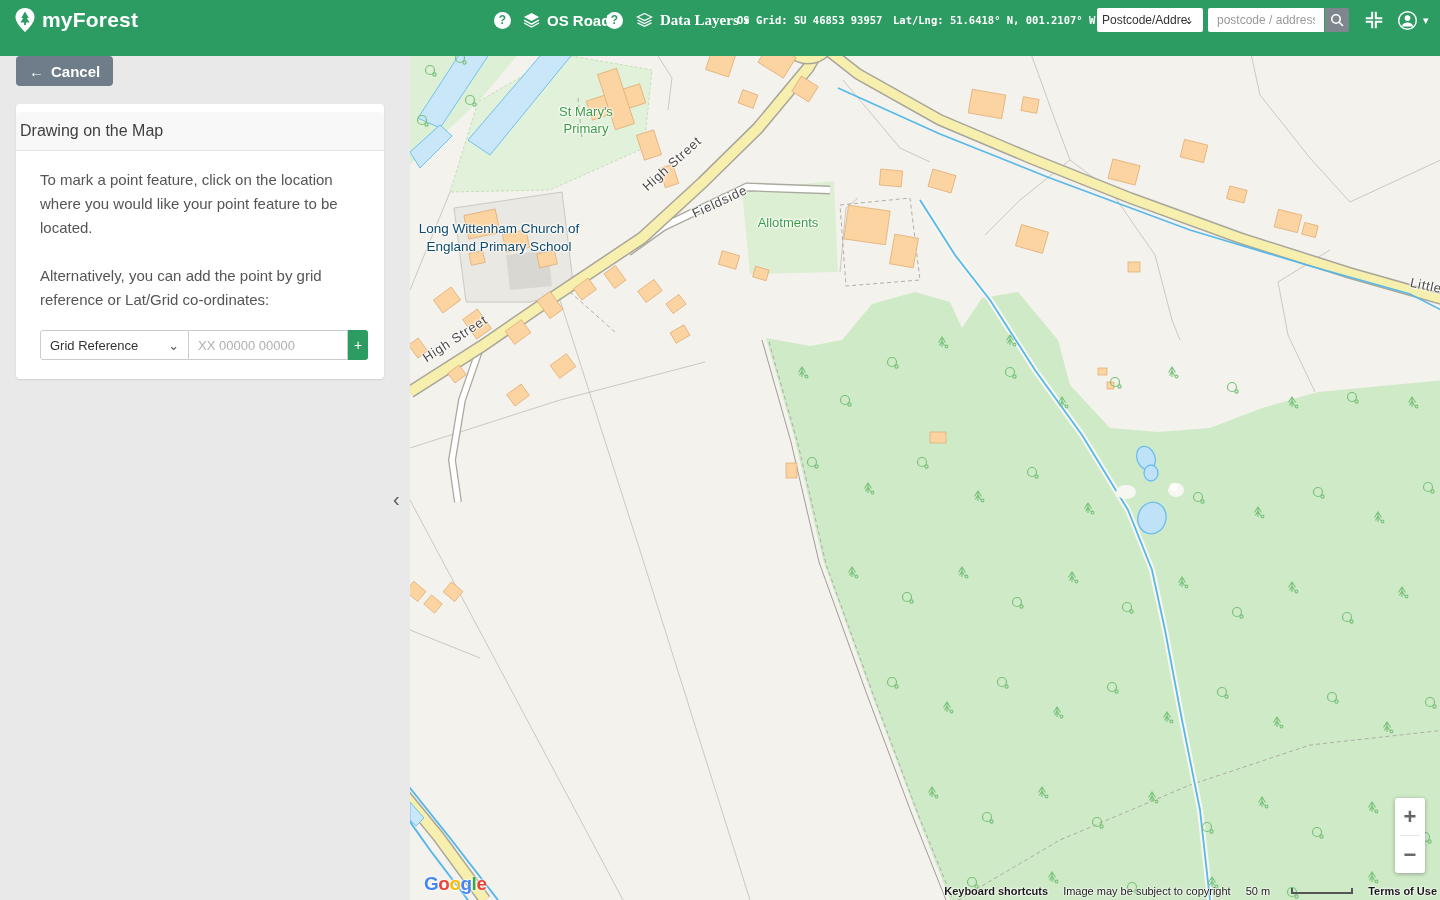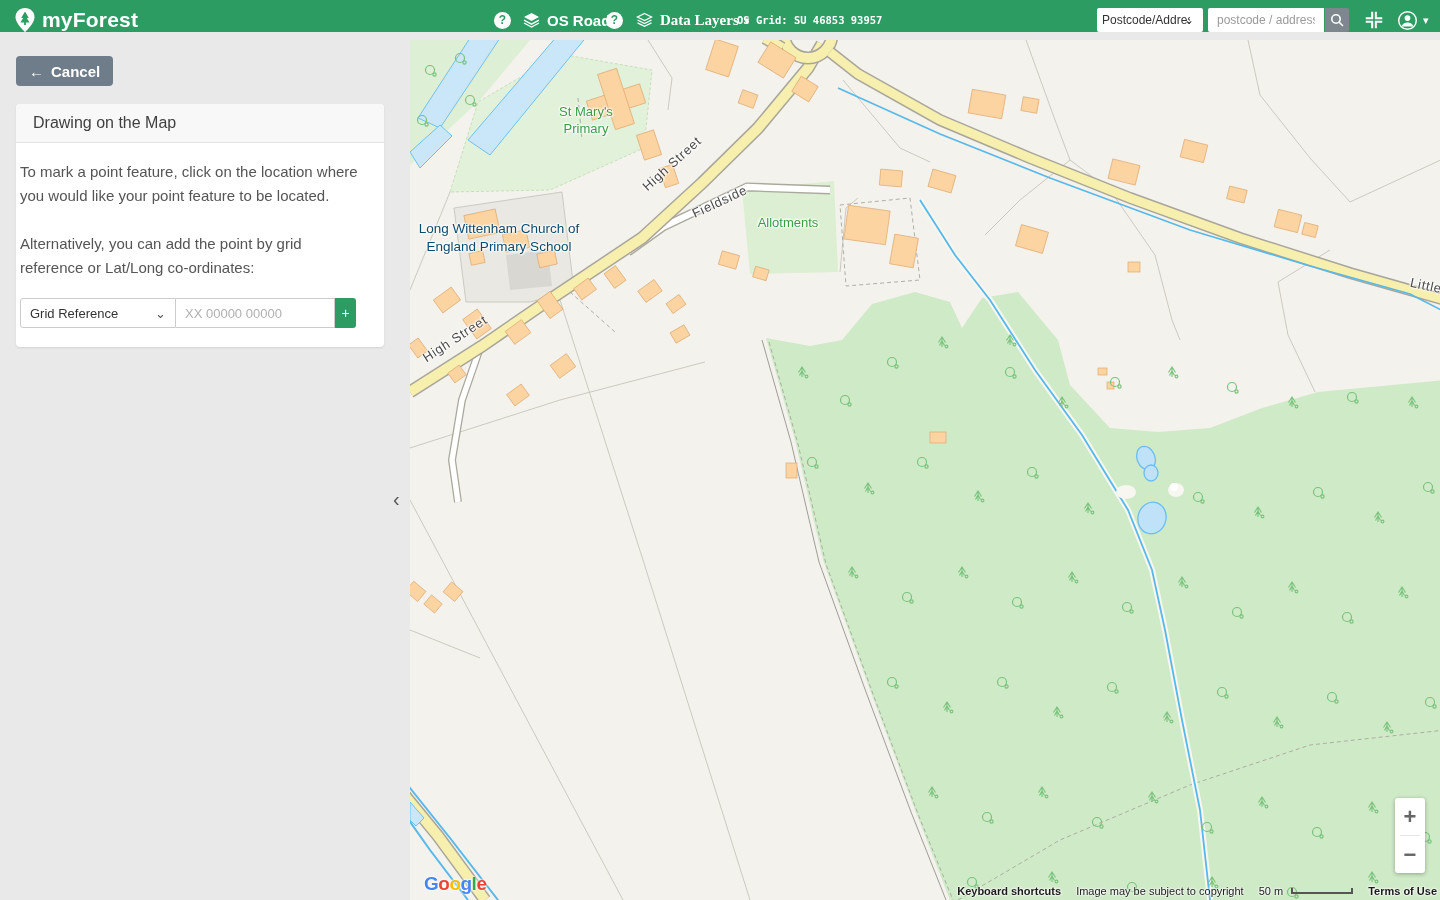--- a/index.html
+++ b/index.html
@@ -1,41 +1,41 @@
 <!DOCTYPE html>
 <html><head>
 <meta charset="utf-8">
 <style>
   * { margin:0; padding:0; box-sizing:border-box; }
   html,body { width:1440px; height:900px; overflow:hidden; font-family:"Liberation Sans", sans-serif; background:#e9e9e9; }
 
   
-  .header { position:absolute; left:0; top:0; width:1440px; height:32px; background:#2c9c62; z-index:50; }
+  .header { position:absolute; left:0; top:0; width:1440px; height:56px; background:#2c9c62; z-index:50; }
   .brand { position:absolute; left:14px; top:0; height:40px; display:flex; align-items:center; gap:6px; color:#fff; }
   .brand-name { font-size:21px; font-weight:bold; letter-spacing:.2px; }
   .hdr-item { position:absolute; top:0; height:40px; display:flex; align-items:center; color:#fff; }
   .help-badge { width:17px; height:17px; border-radius:50%; background:#fff; color:#2c9c62; font-size:12px; font-weight:bold; display:flex; align-items:center; justify-content:center; cursor:pointer; }
   .nav-label { font-size:15px; font-weight:bold; color:#fff; margin:0 0 0 7px; cursor:pointer; }
   .caret { font-size:11px; color:#fff; margin-left:5px; }
   .mono-readout { font-family:"DejaVu Sans Mono", monospace; font-size:10.5px; font-weight:bold; color:#fff; white-space:nowrap; }
   .hdr-select { position:absolute; left:1097px; top:8px; width:106px; height:24px; background:#fff; border-radius:2px; display:flex; align-items:center; padding:0 5px; cursor:pointer; }
   .hdr-select-label { font-size:12px; color:#333; white-space:nowrap; overflow:hidden; width:88px; }
   .hdr-select-caret { font-size:12px; color:#333; margin-left:-6px; }
   .hdr-input { position:absolute; left:1208px; top:8px; width:116px; height:24px; border:none; border-radius:2px 0 0 2px; padding:0 9px; font-size:12px; font-family:"Liberation Sans",sans-serif; color:#333; }
   .hdr-input::placeholder { color:#9a9a9a; }
   .hdr-search-btn { position:absolute; left:1325px; top:8px; width:24px; height:24px; background:#7e878e; border:none; border-radius:0 2px 2px 0; display:flex; align-items:center; justify-content:center; cursor:pointer; }
   .icon-btn { cursor:pointer; display:flex; align-items:center; }
 
   
   .sidebar { position:absolute; left:0; top:40px; width:410px; height:860px; background:#e9e9e9; z-index:40; }
   .cancel-btn { position:absolute; left:16px; top:16px; height:30px; padding:0 13px; background:#6e7d89; border:none; border-radius:4px; color:#fff; font-size:15px; font-family:"Liberation Sans",sans-serif; display:flex; align-items:center; gap:7px; cursor:pointer; }
   .panel { position:absolute; left:16px; top:64px; width:368px; background:#fff; border-radius:4px; box-shadow:0 1px 2px rgba(0,0,0,.1); }
-  .panel-header { height:39px; background:#f8f8f8; border-bottom:1px solid #e4e4e4; border-radius:4px 4px 0 0; display:flex; align-items:center; padding:0 17px; }
+  .panel-header { height:39px; background:#f8f8f8; border-bottom:1px solid #e4e4e4; border-radius:4px 4px 0 0; display:flex; align-items:center; padding:0 4px;margin-top:8px; }
   .panel-title { font-size:16px; color:#3f3f3f; }
-  .panel-body { padding:17px 16px 19px 4px; }
+  .panel-body { padding:17px 16px 19px 24px; }
   .panel-para { font-size:15px; color:#555; line-height:1.6; margin-bottom:24px; }
   .panel-para.last { margin-bottom:18px; }
   .ref-row { display:flex; height:30px; }
   .ref-select { width:156px; height:30px; border:1px solid #ccc; border-radius:3px 0 0 3px; background:#fff; display:flex; align-items:center; justify-content:space-between; padding:0 9px; cursor:pointer; }
   .ref-select-label { font-size:13px; color:#333; }
   .ref-select-caret { font-size:13px; color:#555; }
   .ref-input { width:159px; height:30px; border:1px solid #ccc; border-left:none; padding:0 9px; font-size:13px; font-family:"Liberation Sans",sans-serif; color:#333; }
   .ref-input::placeholder { color:#b0b0b0; }
   .ref-add-btn { width:21px; height:30px; background:#2c9c62; color:#fff; border:none; border-radius:0 3px 3px 0; font-size:14px; cursor:pointer; }
   .collapse-handle { position:absolute; left:393px; top:449px; font-size:20px; color:#555; cursor:pointer; line-height:1; }
@@ -54,21 +54,21 @@
   .lbl-fieldside { left:280px; top:154px; transform:rotate(-25deg); }
   .lbl-allotments { left:333px; top:175px; width:90px; }
   .lbl-little { left:1000px; top:238px; transform:rotate(12deg); }
 
   .google-logo { position:absolute; left:14px; bottom:5px; font-size:19px; font-weight:bold; letter-spacing:-.5px; text-shadow:0 0 2px #fff,0 0 3px #fff; }
   .g-blue{color:#4285F4;} .g-red{color:#EA4335;} .g-yellow{color:#FBBC05;} .g-green{color:#34A853;}
 
   .attribution { position:absolute; right:3px; bottom:0; height:19px; display:flex; align-items:center; gap:15px; font-size:11px; color:#1a1a1a; text-shadow:0 0 2px #fff,0 0 2px #fff,0 0 3px #fff; }
   .attr-item { white-space:nowrap; }
   .attr-link { cursor:pointer;font-weight:bold; }
-  .scale-group { display:flex; align-items:flex-end; gap:8px; }
+  .scale-group { display:flex; align-items:flex-end; gap:21px; }
   .scale-bar { width:62px; height:6px; border-left:2px solid #555; border-right:2px solid #555; border-bottom:2px solid #555; margin-bottom:3px; }
 
   .zoom-ctrl { position:absolute; right:15px; bottom:27px; width:30px; background:#fff; border-radius:3px; box-shadow:0 1px 4px rgba(0,0,0,.3); display:flex; flex-direction:column; align-items:center; }
   .zoom-btn { width:30px; height:37px; border:none; background:transparent; color:#666; font-size:22px; font-weight:bold; cursor:pointer; font-family:"Liberation Sans",sans-serif; line-height:1; }
   .zoom-divider { width:20px; height:1px; background:#e6e6e6; }
 </style>
 </head>
 <body>
 
 <div class="header">
@@ -96,20 +96,21 @@
   </div>
   <div class="hdr-item" style="left:636px;font-family:Liberation Serif, serif;">
     <svg width="17" height="16" viewBox="0 0 17 16">
       <path d="M8.5 1.5 L15.5 5 L8.5 8.5 L1.5 5 Z M1.5 8 L8.5 11.5 L15.5 8 M1.5 10.8 L8.5 14.3 L15.5 10.8" fill="none" stroke="#fff" stroke-width="1.3"></path>
     </svg>
     <span class="nav-label">Data Layers</span>
     <span class="caret">▾</span>
   </div>
 
   <div class="hdr-item mono-readout" style="left:737px;">OS Grid: SU 46853 93957</div>
+  <div class="hdr-item mono-readout" style="left:893px;">Lat/Lng: 51.6418° N, 001.2107° W</div>
 
   <div class="hdr-select">
     <span class="hdr-select-label">Postcode/Address</span>
     <span class="hdr-select-caret">⌄</span>
   </div>
   <input class="hdr-input" placeholder="postcode / address" style="">
   <button class="hdr-search-btn">
     <svg width="14" height="14" viewBox="0 0 14 14">
       <circle cx="6" cy="6" r="4.2" fill="none" stroke="#fff" stroke-width="1.6"></circle>
       <line x1="9.2" y1="9.2" x2="13" y2="13" stroke="#fff" stroke-width="1.6"></line>
@@ -136,21 +137,21 @@
     <span>←</span>
     <span style="font-weight:bold;">Cancel</span>
   </button>
 
   <div class="panel">
     <div class="panel-header">
       <span class="panel-title">Drawing on the Map</span>
     </div>
     <div class="panel-body">
       <p class="panel-para">To mark a point feature, click on the location where you would like your point feature to be located.</p>
-      <p class="panel-para last">Alternatively, you can add the point by grid reference or Lat/Long co-ordinates:</p>
+      <p class="panel-para last">Alternatively, you can add the point by grid reference or Lat/Grid co-ordinates:</p>
       <div class="ref-row">
         <div class="ref-select">
           <span class="ref-select-label">Grid Reference</span>
           <span class="ref-select-caret">⌄</span>
         </div>
         <input class="ref-input" placeholder="XX 00000 00000" style="">
         <button class="ref-add-btn">+</button>
       </div>
     </div>
   </div>

